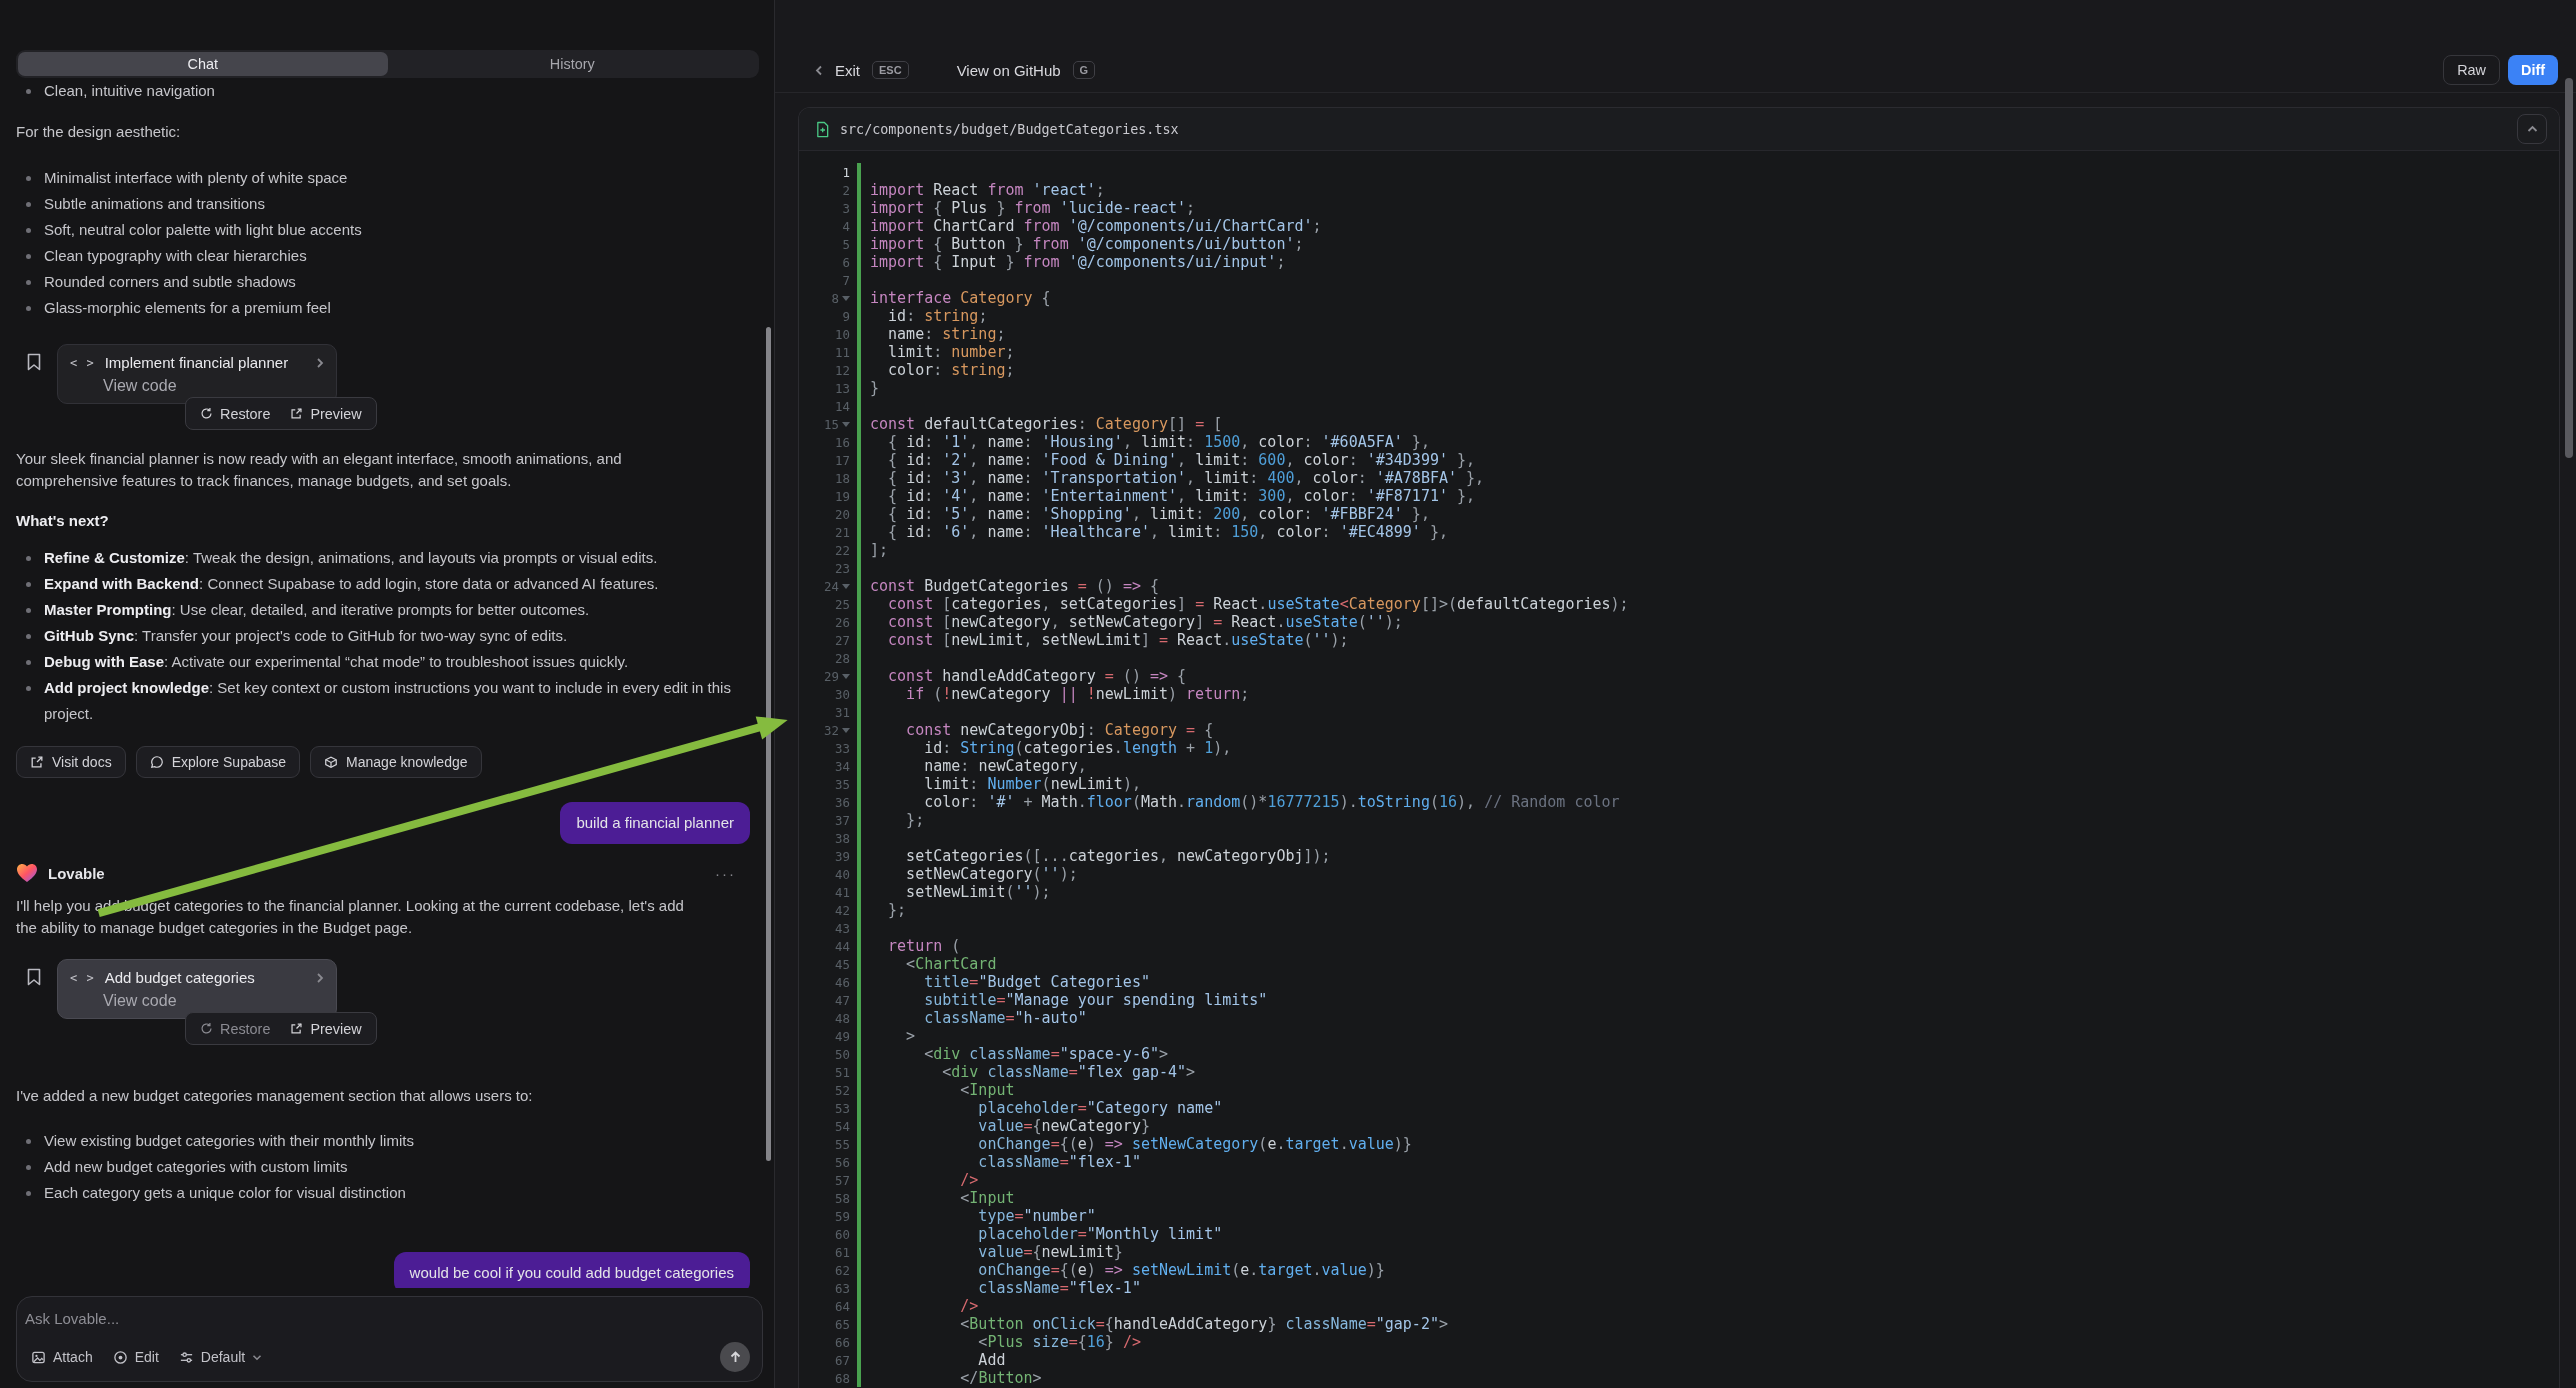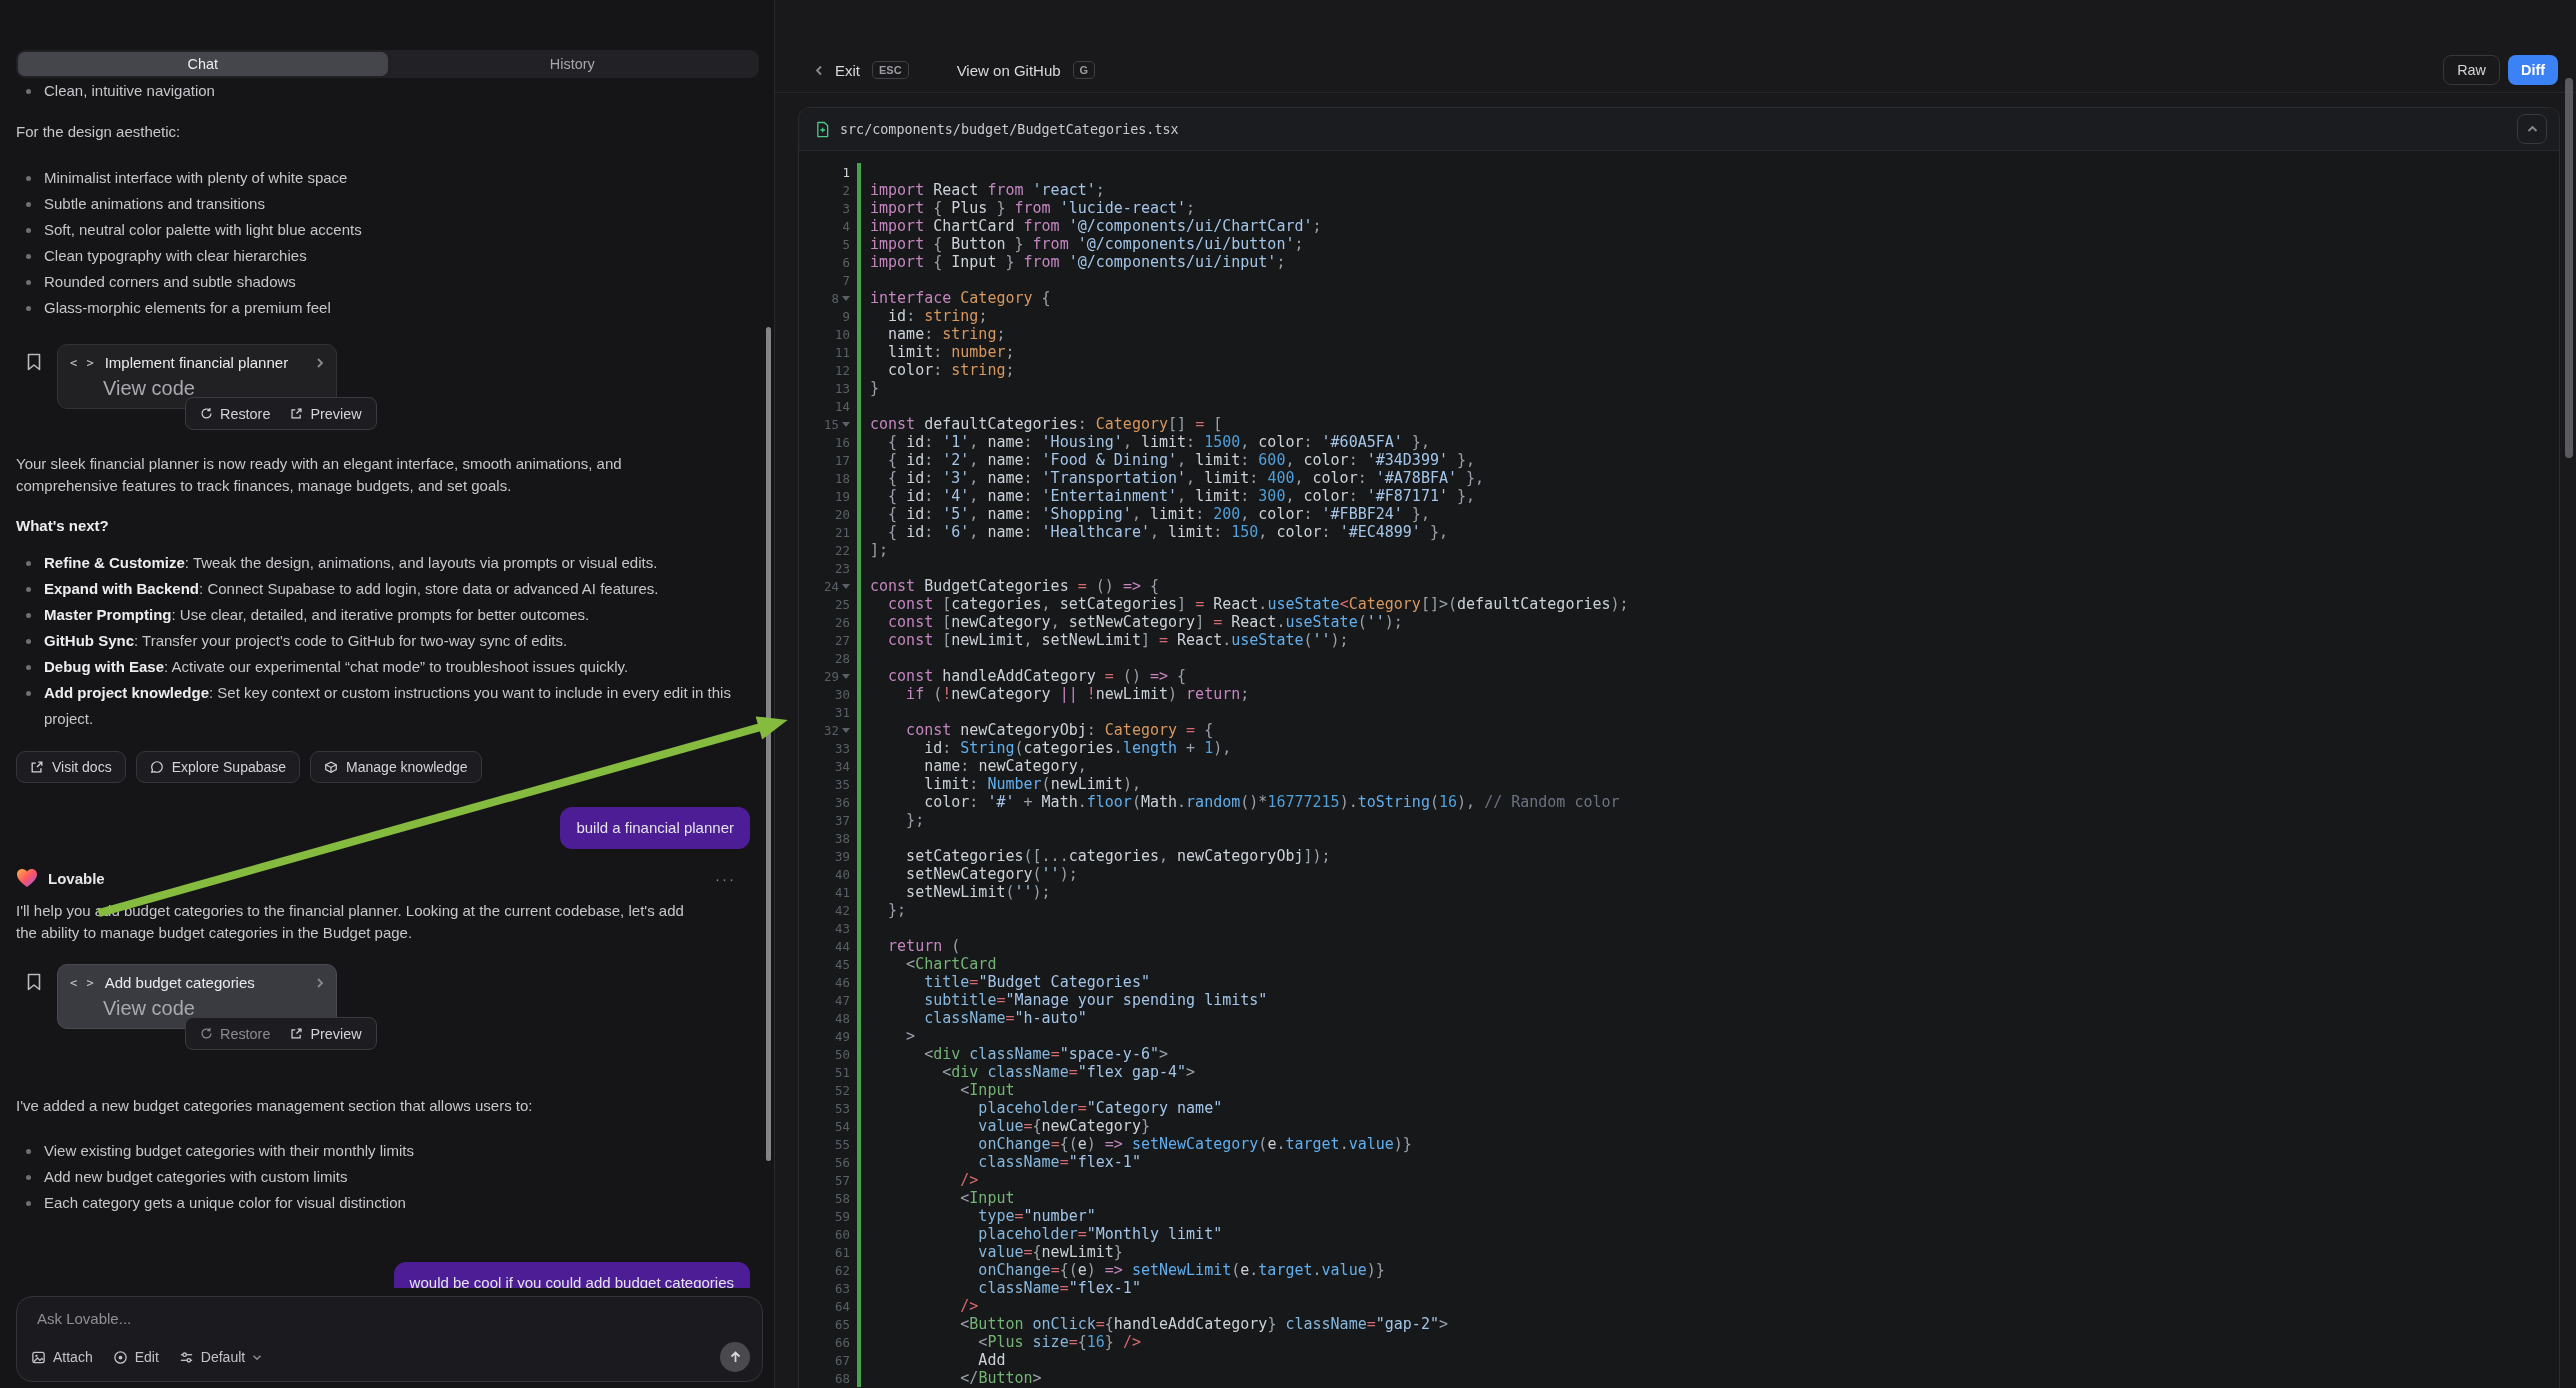--- a/index.html
+++ b/index.html
@@ -32,37 +32,37 @@
   ul.blist li::before { content:""; position:absolute; left:10px; top:11px; width:5px; height:5px; border-radius:50%; background:#6f6f76; }
   ul.blist li b { color:#ededf1; font-weight:700; }
 
   .vrow { display:flex; align-items:flex-start; position:relative; }
   .bkm { margin:8px 0 0 9px; flex:none; }
   .vcard { position:relative; margin-left:14px; width:280px; background:#212124; border:1px solid #313137; border-radius:10px; padding:9px 12px 8px 12px; cursor:pointer; }
   .vcard.sel { background:#3a3a41; border-color:#4a4a52; }
   .vcard .r1 { display:flex; align-items:center; gap:10px; }
   .vcard .codeglyph { font-family:"DejaVu Sans Mono", monospace; font-size:12px; color:#c2c2c8; letter-spacing:1px; }
   .vcard .vtitle { font-size:15px; color:#eaeaee; flex:1; }
-  .vcard .vsub { font-size:20px; color:#a9a9b0; margin:6px 0 0 33px; }
+  .vcard .vsub { font-size:16px; color:#a9a9b0; margin:6px 0 0 33px; }
   .vtools { position:absolute; left:127px; top:52px; height:33px; background:#1d1d21; border:1px solid #3a3a40; border-radius:8px; display:flex; align-items:center; padding:0 6px; gap:4px; z-index:5; }
   .vtool { display:flex; align-items:center; gap:7px; font-size:14.4px; color:#d3d3d8; padding:0 8px; cursor:pointer; white-space:nowrap; }
   .vtool.dim { color:#8b8b92; }
 
   .actions { display:flex; gap:10px; }
   .act-btn { display:flex; align-items:center; gap:8px; height:32px; padding:0 13px; background:#1d1d21; border:1px solid #35353b; border-radius:9px; color:#d3d3d8; font-size:14px; cursor:pointer; white-space:nowrap; }
 
   .bubble-row { display:flex; justify-content:flex-end; padding-right:8px; }
   .bubble { background:#4c1d95; border-radius:12px; padding:11px 16px; font-size:15px; color:#e4e4e8; max-width:558px; line-height:20px; }
 
   .agent-row { display:flex; align-items:center; justify-content:space-between; padding-right:22px; }
   .agent-left { display:flex; align-items:center; gap:10px; }
   .agent-name { font-size:15px; font-weight:600; color:#e6e6ea; }
   .dots { color:#85858c; font-size:15px; letter-spacing:2px; cursor:pointer; }
 
-  .composer { position:absolute; left:16px; right:11px; bottom:6px; height:86px; background:#1b1b1f; border:1px solid #333339; border-radius:16px; padding:13px 16px 10px 20px; }
+  .composer { position:absolute; left:16px; right:11px; bottom:6px; height:86px; background:#1b1b1f; border:1px solid #333339; border-radius:16px; padding:13px 16px 10px 8px; }
   .composer input { width:100%; background:transparent; border:none; outline:none; font-size:15px; color:#e4e4e8; font-family:inherit; }
   .composer input::placeholder { color:#8e8e95; }
   .comp-row { position:absolute; left:14px; right:12px; bottom:9px; display:flex; align-items:center; gap:20px; }
   .comp-btn { display:flex; align-items:center; gap:7px; font-size:14px; color:#c2c2c8; cursor:pointer; }
   .send-btn { margin-left:auto; width:30px; height:30px; border-radius:50%; background:#4a4a4e; display:flex; align-items:center; justify-content:center; cursor:pointer; color:#d6d6da; font-size:15px; }
 
   .chat-sb { position:absolute; left:766px; top:327px; width:5px; height:834px; border-radius:3px; background:rgba(170,170,176,.75); }
 
   
   .right-panel { position:absolute; top:0; left:774px; right:0; bottom:0; background:#19191c; border-left:1px solid #2a2a2e; }

